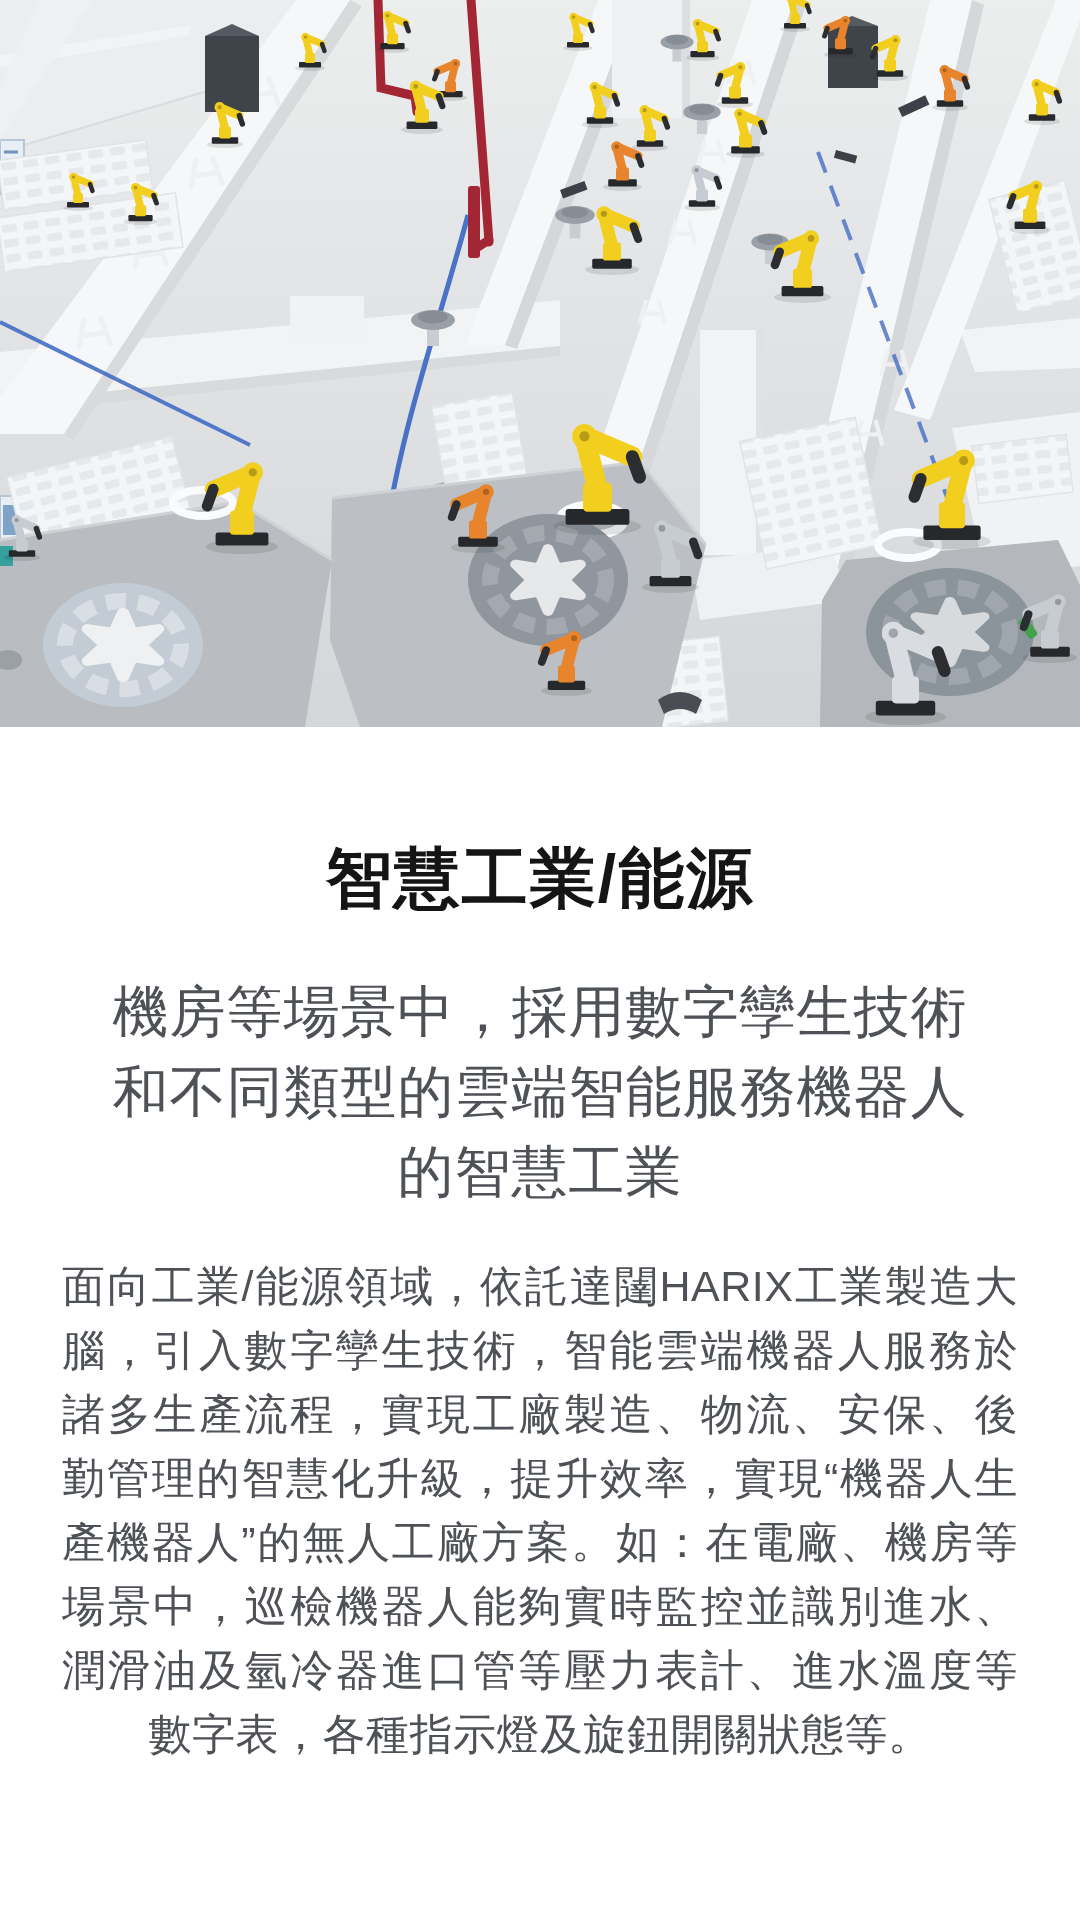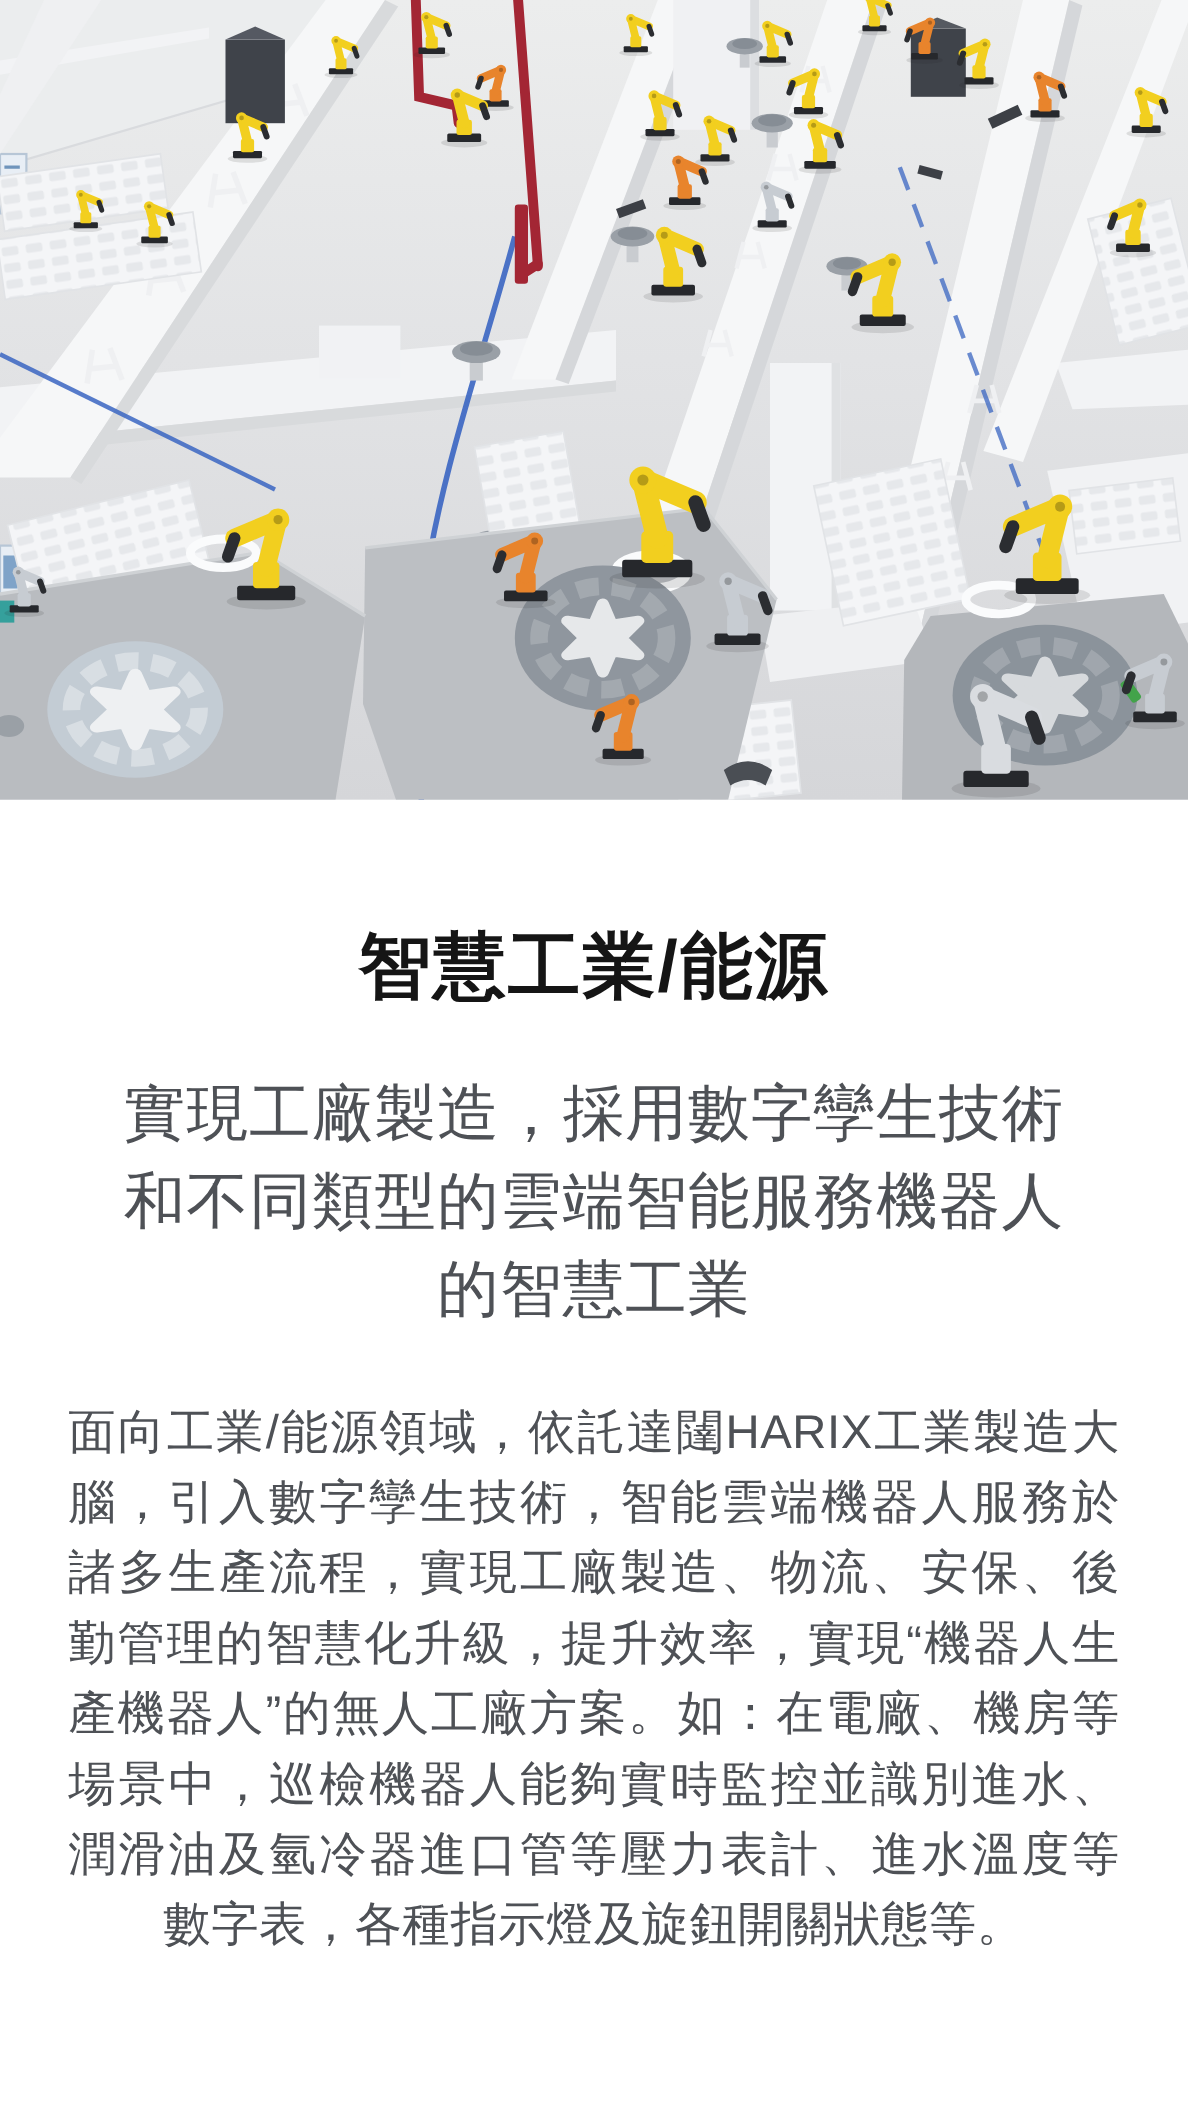--- a/index.html
+++ b/index.html
@@ -12,21 +12,21 @@
   html,body{margin:0;padding:0;background:var(--page-bg);}
   .page{width:1080px;height:1911px;margin:0 auto;background:var(--page-bg);overflow:hidden;
         font-family:"Liberation Sans","DejaVu Sans",sans-serif;}
   .hero{width:1080px;height:727px;overflow:hidden;background:var(--floor-light);}
   .hero svg{display:block;}
   .content{padding:0 36px;}
   .title{margin:112px 0 0;font-size:66px;line-height:1.2;font-weight:600;text-align:center;
          color:var(--title-color);letter-spacing:2px;}
   .subtitle{width:900px;margin:54px auto 0;font-size:56px;line-height:80px;font-weight:400;
             text-align:center;color:var(--text-color);letter-spacing:1px;}
-  .bodytext{width:956px;margin:58px auto 0;font-size:43px;line-height:64px;font-weight:400;
+  .bodytext{width:956px;margin:42px auto 0;font-size:43px;line-height:64px;font-weight:400;
             color:var(--text-color);text-align:justify;text-align-last:center;letter-spacing:.5px;}
   
   .y{--bc:var(--robot-yellow);} .o{--bc:var(--robot-orange);}
   .s{--bc:var(--robot-silver);} .w{--bc:#d9dce0;}
 </style>
 </head>
 <body>
 
 <main class="page">
 
@@ -232,17 +232,17 @@
         <use href="#bot" class="s" transform="translate(1095,573) scale(-.9,.9)"></use>
         <use href="#bot" class="w" transform="translate(838,590) scale(1.35)"></use>
         <use href="#bot" class="o" transform="translate(609,611) scale(-.85,.85)"></use>
         <use href="#bot" class="s" transform="translate(-8,501) scale(.6)"></use>
       </g>
     </svg>
   </figure>
 
   <section class="content">
     <h1 class="title">智慧工業/能源</h1>
-    <h2 class="subtitle">實現工廠製造，採用數字孿生技術和不同類型的雲端智能服務機器人的智慧工業</h2>
+    <h2 class="subtitle">機房等場景中，採用數字孿生技術和不同類型的雲端智能服務機器人的智慧工業</h2>
     <p class="bodytext">面向工業/能源領域，依託達闥HARIX工業製造大腦，引入數字孿生技術，智能雲端機器人服務於諸多生產流程，實現工廠製造、物流、安保、後勤管理的智慧化升級，提升效率，實現“機器人生產機器人”的無人工廠方案。如：在電廠、機房等場景中，巡檢機器人能夠實時監控並識別進水、潤滑油及氫冷器進口管等壓力表計、進水溫度等數字表，各種指示燈及旋鈕開關狀態等。</p>
   </section>
 
 </main>
 
 </body></html>

